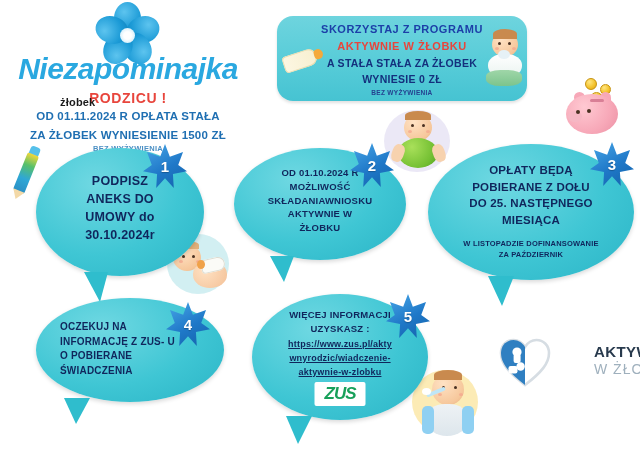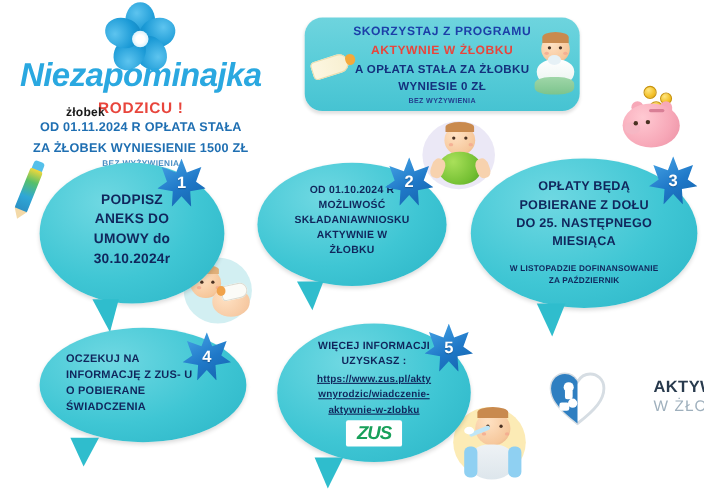--- a/index.html
+++ b/index.html
@@ -354,21 +354,21 @@
     <div class="rodzicu">RODZICU !</div>
     <div class="hdr-line">OD 01.11.2024 R OPŁATA STAŁA</div>
     <div class="hdr-line">ZA ŻŁOBEK WYNIESIENIE 1500 ZŁ</div>
     <div class="hdr-small">BEZ WYŻYWIENIA</div>
   </div>
 
   <div class="banner">
     <div class="bottle"></div>
     <div class="b-l1">SKORZYSTAJ  Z PROGRAMU</div>
     <div class="b-l2">AKTYWNIE W ŻŁOBKU</div>
-    <div class="b-l3">A OPŁATA  STAŁA ZA ŻŁOBKU</div>
+    <div class="b-l3">A STAŁA  STAŁA ZA ŻŁOBEK</div>
     <div class="b-l4">WYNIESIE  0 ZŁ</div>
     <div class="b-l5">BEZ WYŻYWIENIA</div>
   </div>
 
   <div class="baby" style="left:672px;top:30px;"></div>
   <div style="position:absolute;left:484px;top:28px;width:44px;height:62px;">
     <div class="baby-head" style="left:8px;top:4px;width:26px;height:25px;"></div>
     <div class="hair" style="left:9px;top:1px;width:24px;height:10px;"></div>
     <div class="eye" style="left:14px;top:14px;"></div>
     <div class="eye" style="left:24px;top:14px;"></div>

